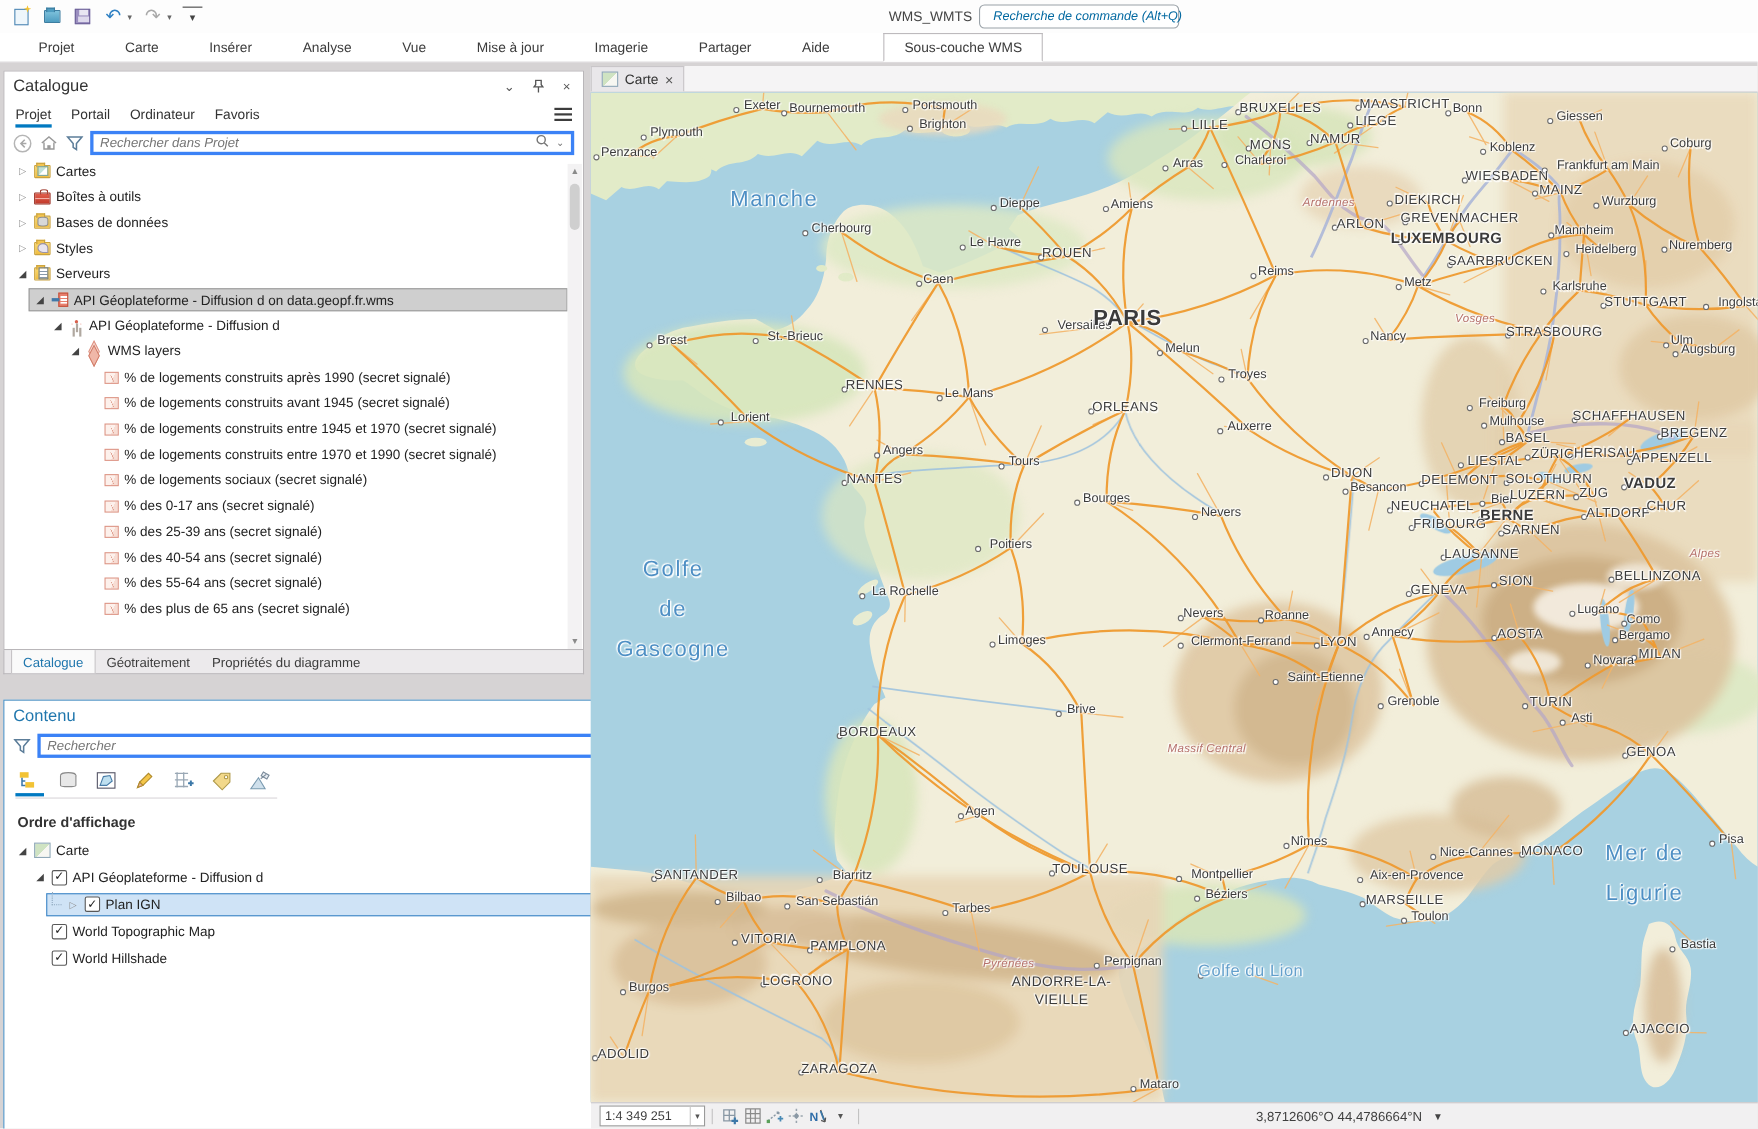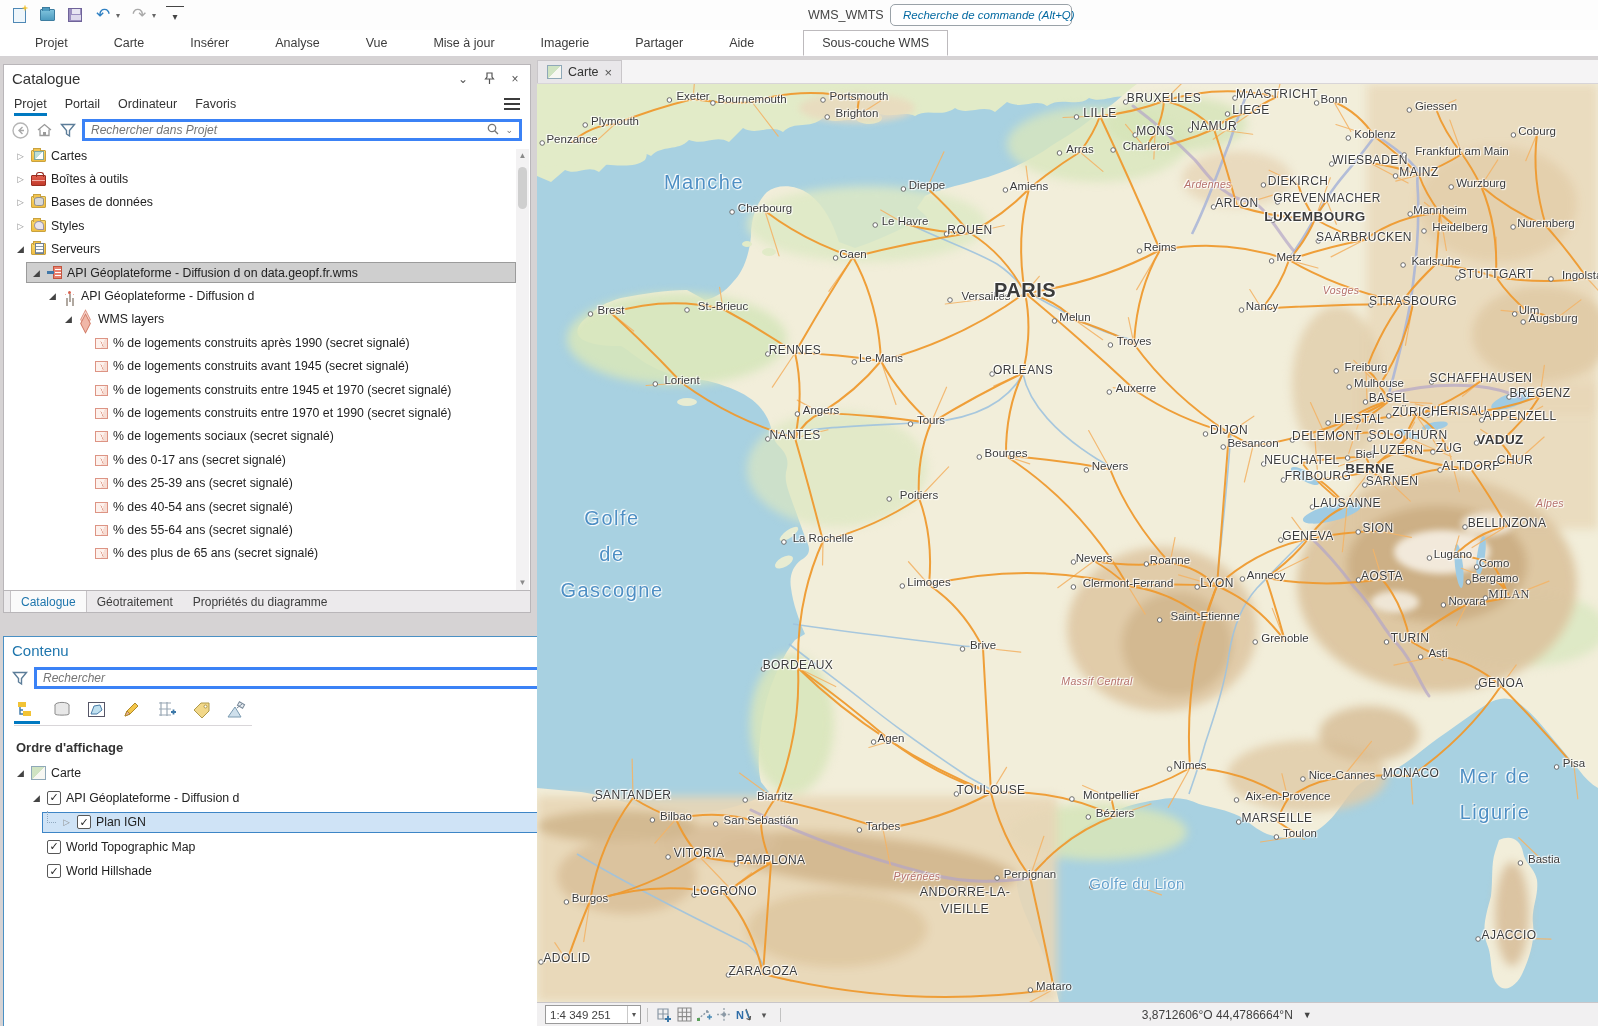--- a/index.html
+++ b/index.html
@@ -1137,21 +1137,21 @@
             <div class="mlb cap" style="left: 855px; top: 397px;">SARNEN</div>
             <div class="mlb cap" style="left: 934px; top: 382px;">ALTDORF</div>
             <div class="mlb cap" style="left: 978px; top: 376px;">CHUR</div>
             <div class="mlb cap" style="left: 810px; top: 419px;">LAUSANNE</div>
             <div class="mlb cap" style="left: 771px; top: 452px;">GENEVA</div>
             <div class="mlb cap" style="left: 841px; top: 444px;">SION</div>
             <div class="mlb cap" style="left: 970px; top: 439px;">BELLINZONA</div>
             <div class="mlb city" style="left: 916px; top: 470px;">Lugano</div>
             <div class="mlb city" style="left: 957px; top: 479px;">Como</div>
             <div class="mlb city" style="left: 958px; top: 494px;">Bergamo</div>
-            <div class="mlb cap" style="left: 972px; top: 510px; font-family: Liberation Serif, serif;">MILAN</div>
+            <div class="mlb cap" style="left: 972px; top: 510px;">MILAN</div>
             <div class="mlb city" style="left: 930px; top: 517px;">Novara</div>
             <div class="mlb cap" style="left: 845px; top: 492px;">AOSTA</div>
             <div class="mlb cap" style="left: 873px; top: 554px;">TURIN</div>
             <div class="mlb city" style="left: 901px; top: 569px;">Asti</div>
             <div class="mlb cap" style="left: 964px; top: 599px;">GENOA</div>
             <div class="mlb city" style="left: 1037px; top: 679px;">Pisa</div>
             <div class="mlb mtn" style="left: 1013px; top: 419px;">Alpes</div>
             <div class="mlb mtn" style="left: 671px; top: 100px; text-align: center;">Ardennes</div>
             <div class="mlb mtn" style="left: 804px; top: 206px;">Vosges</div>
             <div class="mlb mtn" style="left: 560px; top: 597px;">Massif Central</div>

